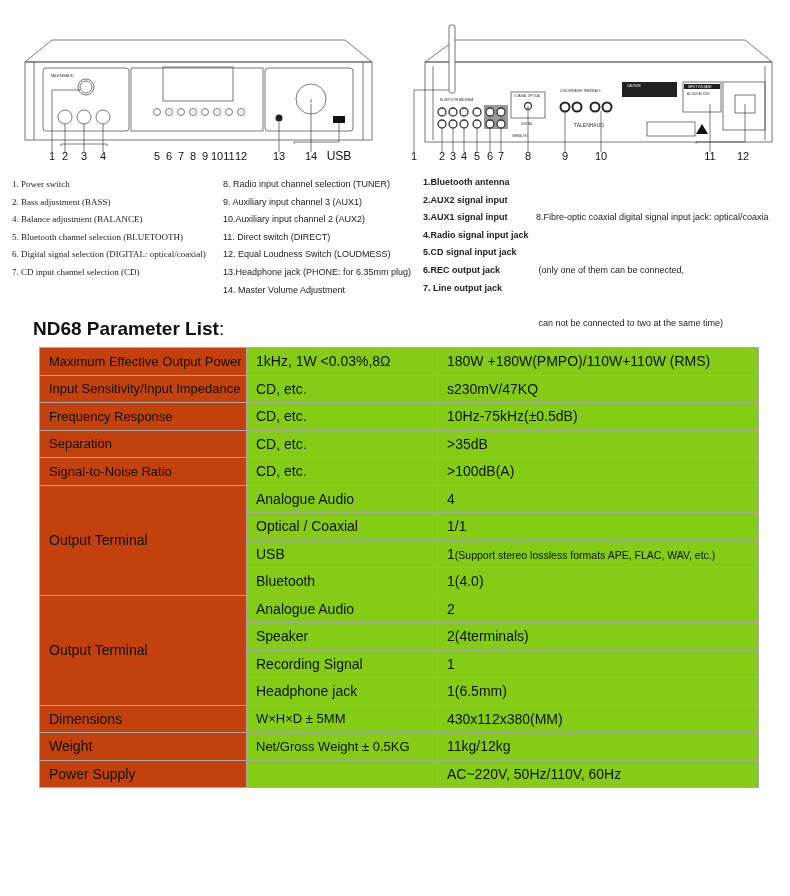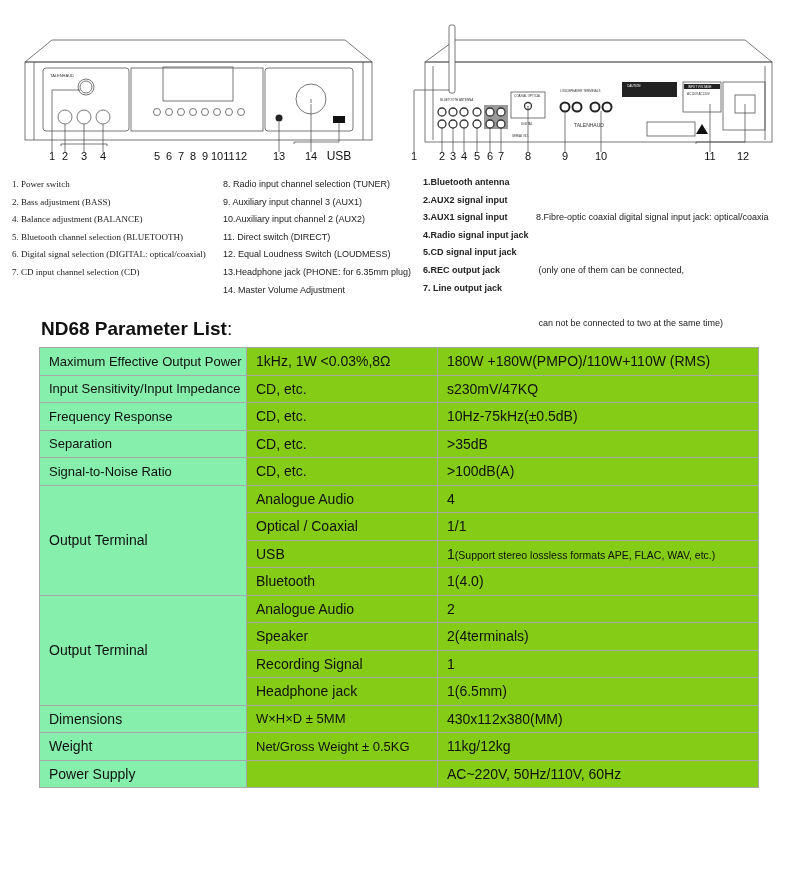--- a/index.html
+++ b/index.html
@@ -5,21 +5,21 @@
   html, body { margin: 0; padding: 0; background: #ffffff; }
   body { width: 790px; height: 896px; position: relative; overflow: hidden; font-family: "Liberation Sans", sans-serif; color: #111; }
   .abs { position: absolute; }
   svg text { font-family: "Liberation Sans", sans-serif; }
   .legend { font-size: 9px; color: #222; line-height: 17.6px; white-space: nowrap; }
   .legend div { height: 17.6px; }
   .title { font-size: 19px; font-weight: bold; color: #111; }
   .title .colon { font-weight: normal; }
   table.params { position: absolute; left: 39px; top: 347px; border-collapse: collapse; font-size: 14px; color: #111; }
   table.params td { border: 1px solid #a8a8a8; padding: 0 0 0 9px; height: 26.5px; vertical-align: middle; white-space: nowrap; }
-  table.params td.c1 { width: 197px; background: #86efac; font-size: 13px; }
+  table.params td.c1 { width: 197px; background: #c2410c; font-size: 13px; }
   table.params td.c2 { width: 181px; background: #84cc16; }
   table.params td.c3 { width: 311px; background: #84cc16; }
   table.params td.c1.big { font-size: 14px; }
   .small { font-size: 10.5px; }
 </style>
 </head>
 <body>
 
 <svg class="abs" style="left:0;top:0" width="400" height="170">
   <g fill="none" stroke="#555" stroke-width="0.8">
@@ -189,21 +189,21 @@
   <div>8.Fibre-optic coaxial digital signal input jack: optical/coaxia</div>
   <div> (only one of them can be connected,</div>
   <div> can not be connected to two at the same time)</div>
   <div>9. Right speaker output terminal</div>
   <div>10.Left speaker output terminal 11.110V/220V</div>
   <div> power supply selection</div>
   <div>(please choose carefully)</div>
   <div>12.Power input</div>
 </div>
 
-<div class="abs title" style="left:41px;top:318px;"><span>ND68 Parameter List</span><span class="colon">:</span></div>
+<div class="abs title" style="left:33px;top:318px;"><span>ND68 Parameter List</span><span class="colon">:</span></div>
 
 <table class="params">
   <tbody>
       <tr>
     <td class="c1">Maximum Effective Output Power</td>
     <td class="c2">1kHz, 1W &lt;0.03%,8Ω</td>
     <td class="c3">180W +180W(PMPO)/110W+110W (RMS)</td>
   </tr>
   <tr>
     <td class="c1">Input Sensitivity/Input Impedance</td>

